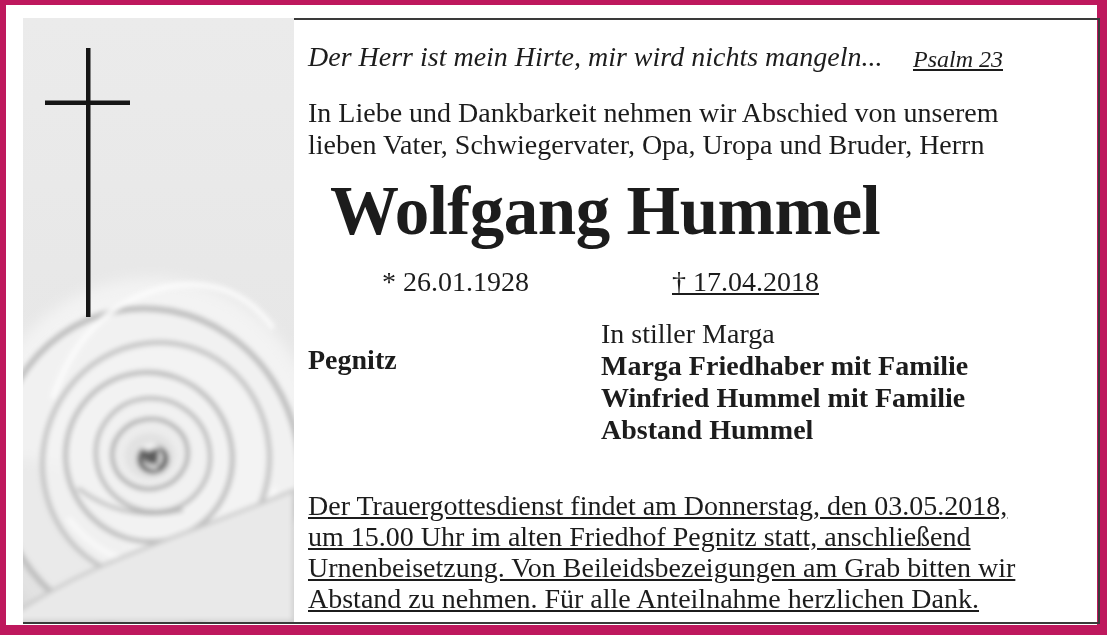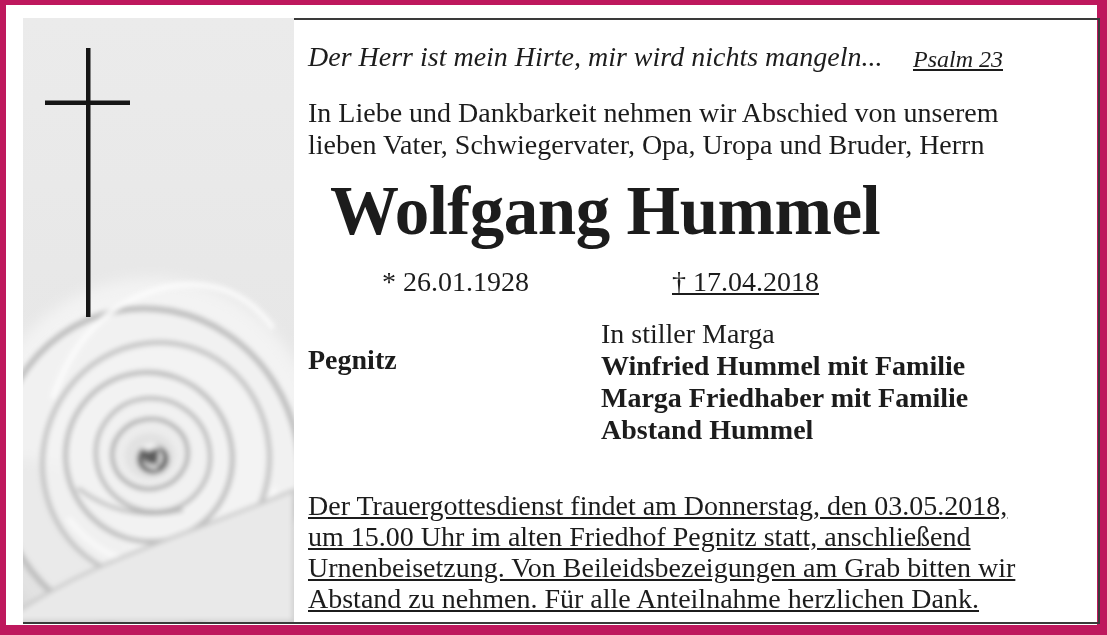--- a/index.html
+++ b/index.html
@@ -109,22 +109,22 @@
 
     <div class="txt name">Wolfgang Hummel</div>
 
     <div class="txt birth">* 26.01.1928</div>
     <div class="txt death">† 17.04.2018</div>
 
     <div class="txt city">Pegnitz</div>
 
     <div class="txt mourners">
       <div>In stiller Marga</div>
+      <div class="strong">Marga Friedhaber mit Familie</div>
       <div class="strong">Winfried Hummel mit Familie</div>
-      <div class="strong">Marga Friedhaber mit Familie</div>
       <div class="strong">Abstand Hummel</div>
     </div>
 
     <div class="txt funeral">
       <div>Der Trauergottesdienst findet am Donnerstag, den 03.05.2018,</div>
       <div>um 15.00 Uhr im alten Friedhof Pegnitz statt, anschließend</div>
       <div>Urnenbeisetzung. Von Beileidsbezeigungen am Grab bitten wir</div>
       <div>Abstand zu nehmen. Für alle Anteilnahme herzlichen Dank.</div>
     </div>
 

